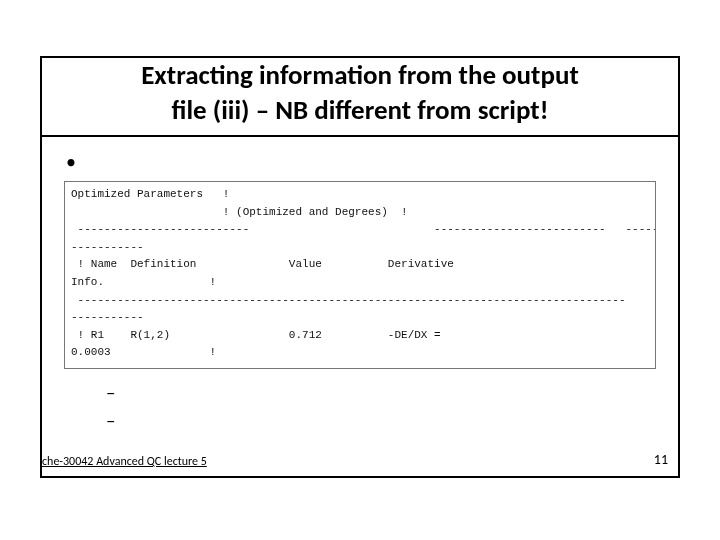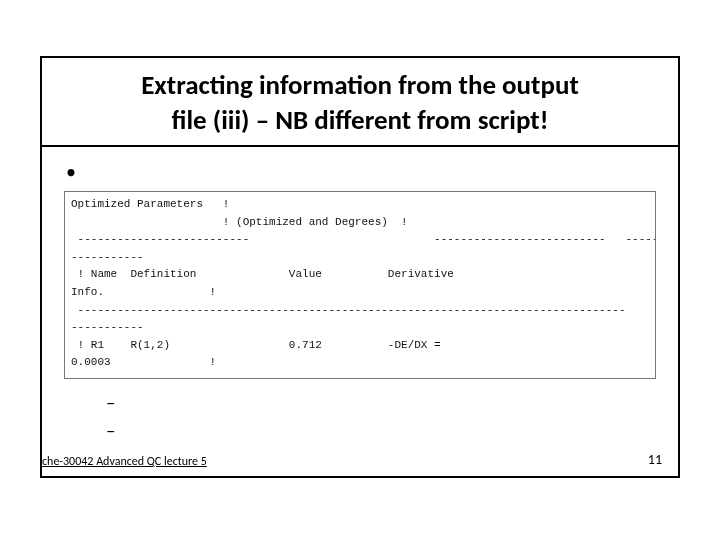--- a/index.html
+++ b/index.html
@@ -15,21 +15,21 @@
     border: 2px solid #000;
     margin: 56px 40px 40px 40px;
     width: 640px;
     height: 422px;
     position: relative;
   }
   .title {
     font-weight: 700;
     font-size: 27px;
     text-align: center;
-    padding: 10px 18px 8px 18px;
+    padding: 0 18px 8px 18px;
     line-height: 1.28;
     border-bottom: 2px solid #000;
   }
   .body {
     padding: 12px 16px 6px 22px;
   }
   .bullet-row {
     display: flex;
     align-items: flex-start;
     gap: 10px;
@@ -68,21 +68,21 @@
     bottom: 8px;
     width: 100%;
     display: flex;
     justify-content: flex-start;
     font-size: 12px;
     font-family: Calibri, Arial, sans-serif;
   }
   .footer-text { text-decoration: underline; }
   .page-num {
     position: absolute;
-    right: 16px;
+    right: 10px;
     bottom: 8px;
     font-size: 14px;
     font-family: Calibri, Arial, sans-serif;
   }
 </style>
 </head>
 <body>
 
 <div class="slide">
 

